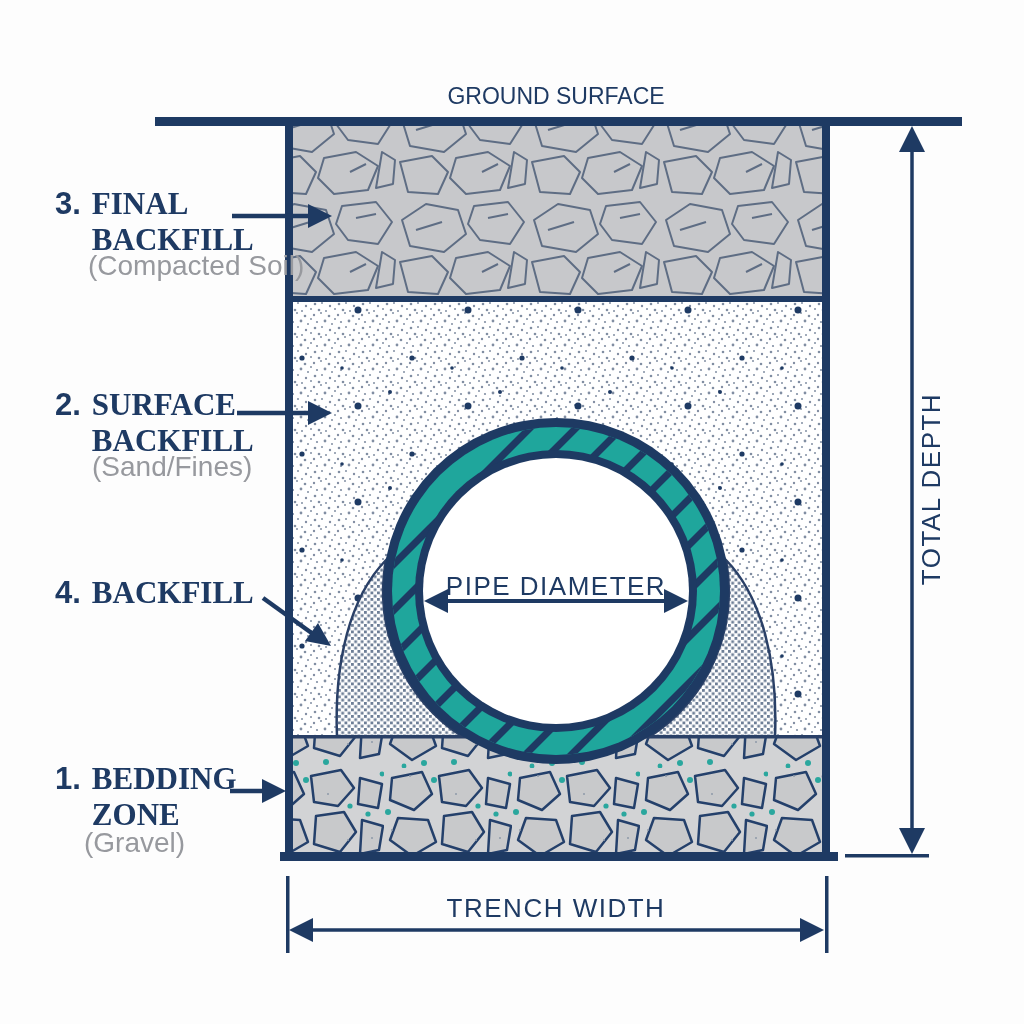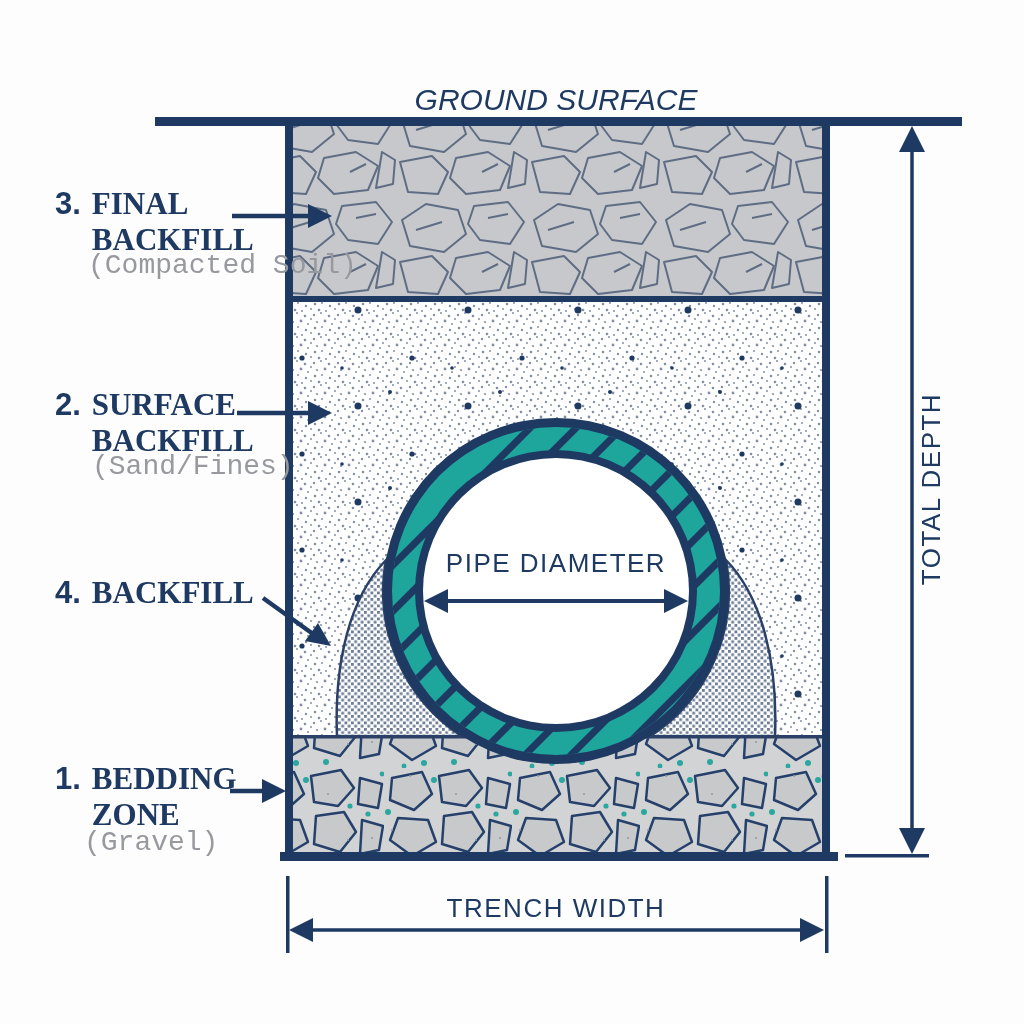--- a/index.html
+++ b/index.html
@@ -4,28 +4,28 @@
 <style>
   html,body{margin:0;padding:0;}
   body{
     width:1024px;height:1024px;position:relative;overflow:hidden;
     background:#fdfdfd;
     font-family:"Liberation Sans", sans-serif;
   }
   .stage{position:absolute;left:0;top:0;}
   .txt{position:absolute;color:#1e3a63;white-space:nowrap;}
   .dim-label{font-size:26px;letter-spacing:1.5px;}
-  .ground-title{left:556px;top:83px;transform:translateX(-50%);font-size:30px;font-style:italic;}
-  .pipe-label{left:556px;top:548px;transform:translateX(-50%);}
+  .ground-title{left:556px;top:83px;transform:translateX(-50%);font-size:23px;}
+  .pipe-label{left:556px;top:571px;transform:translateX(-50%);}
   .depth-label{left:931px;top:489px;transform:translate(-50%,-50%) rotate(-90deg);}
   .width-label{left:556px;top:893px;transform:translateX(-50%);text-align:right;}
   .layer-label{position:absolute;display:flex;gap:11px;color:#1e3a63;
     font-weight:bold;font-size:31px;line-height:36px;}
   .layer-label .t{white-space:pre-line;font-family:Liberation Serif, serif;}
-  .sub{position:absolute;color:#97999e;font-size:28px;white-space:nowrap;font-family:Liberation Mono, monospace;}
+  .sub{position:absolute;color:#97999e;font-size:28px;white-space:nowrap;}
   .lbl-final{left:55px;top:186px;}
   .sub-final{left:88px;top:250px;}
   .lbl-initial{left:55px;top:387px;}
   .sub-initial{left:92px;top:451px;}
   .lbl-haunch{left:55px;top:575px;}
   .lbl-bedding{left:55px;top:761px;}
   .sub-bedding{left:84px;top:827px;}
 </style>
 </head>
 <body>

